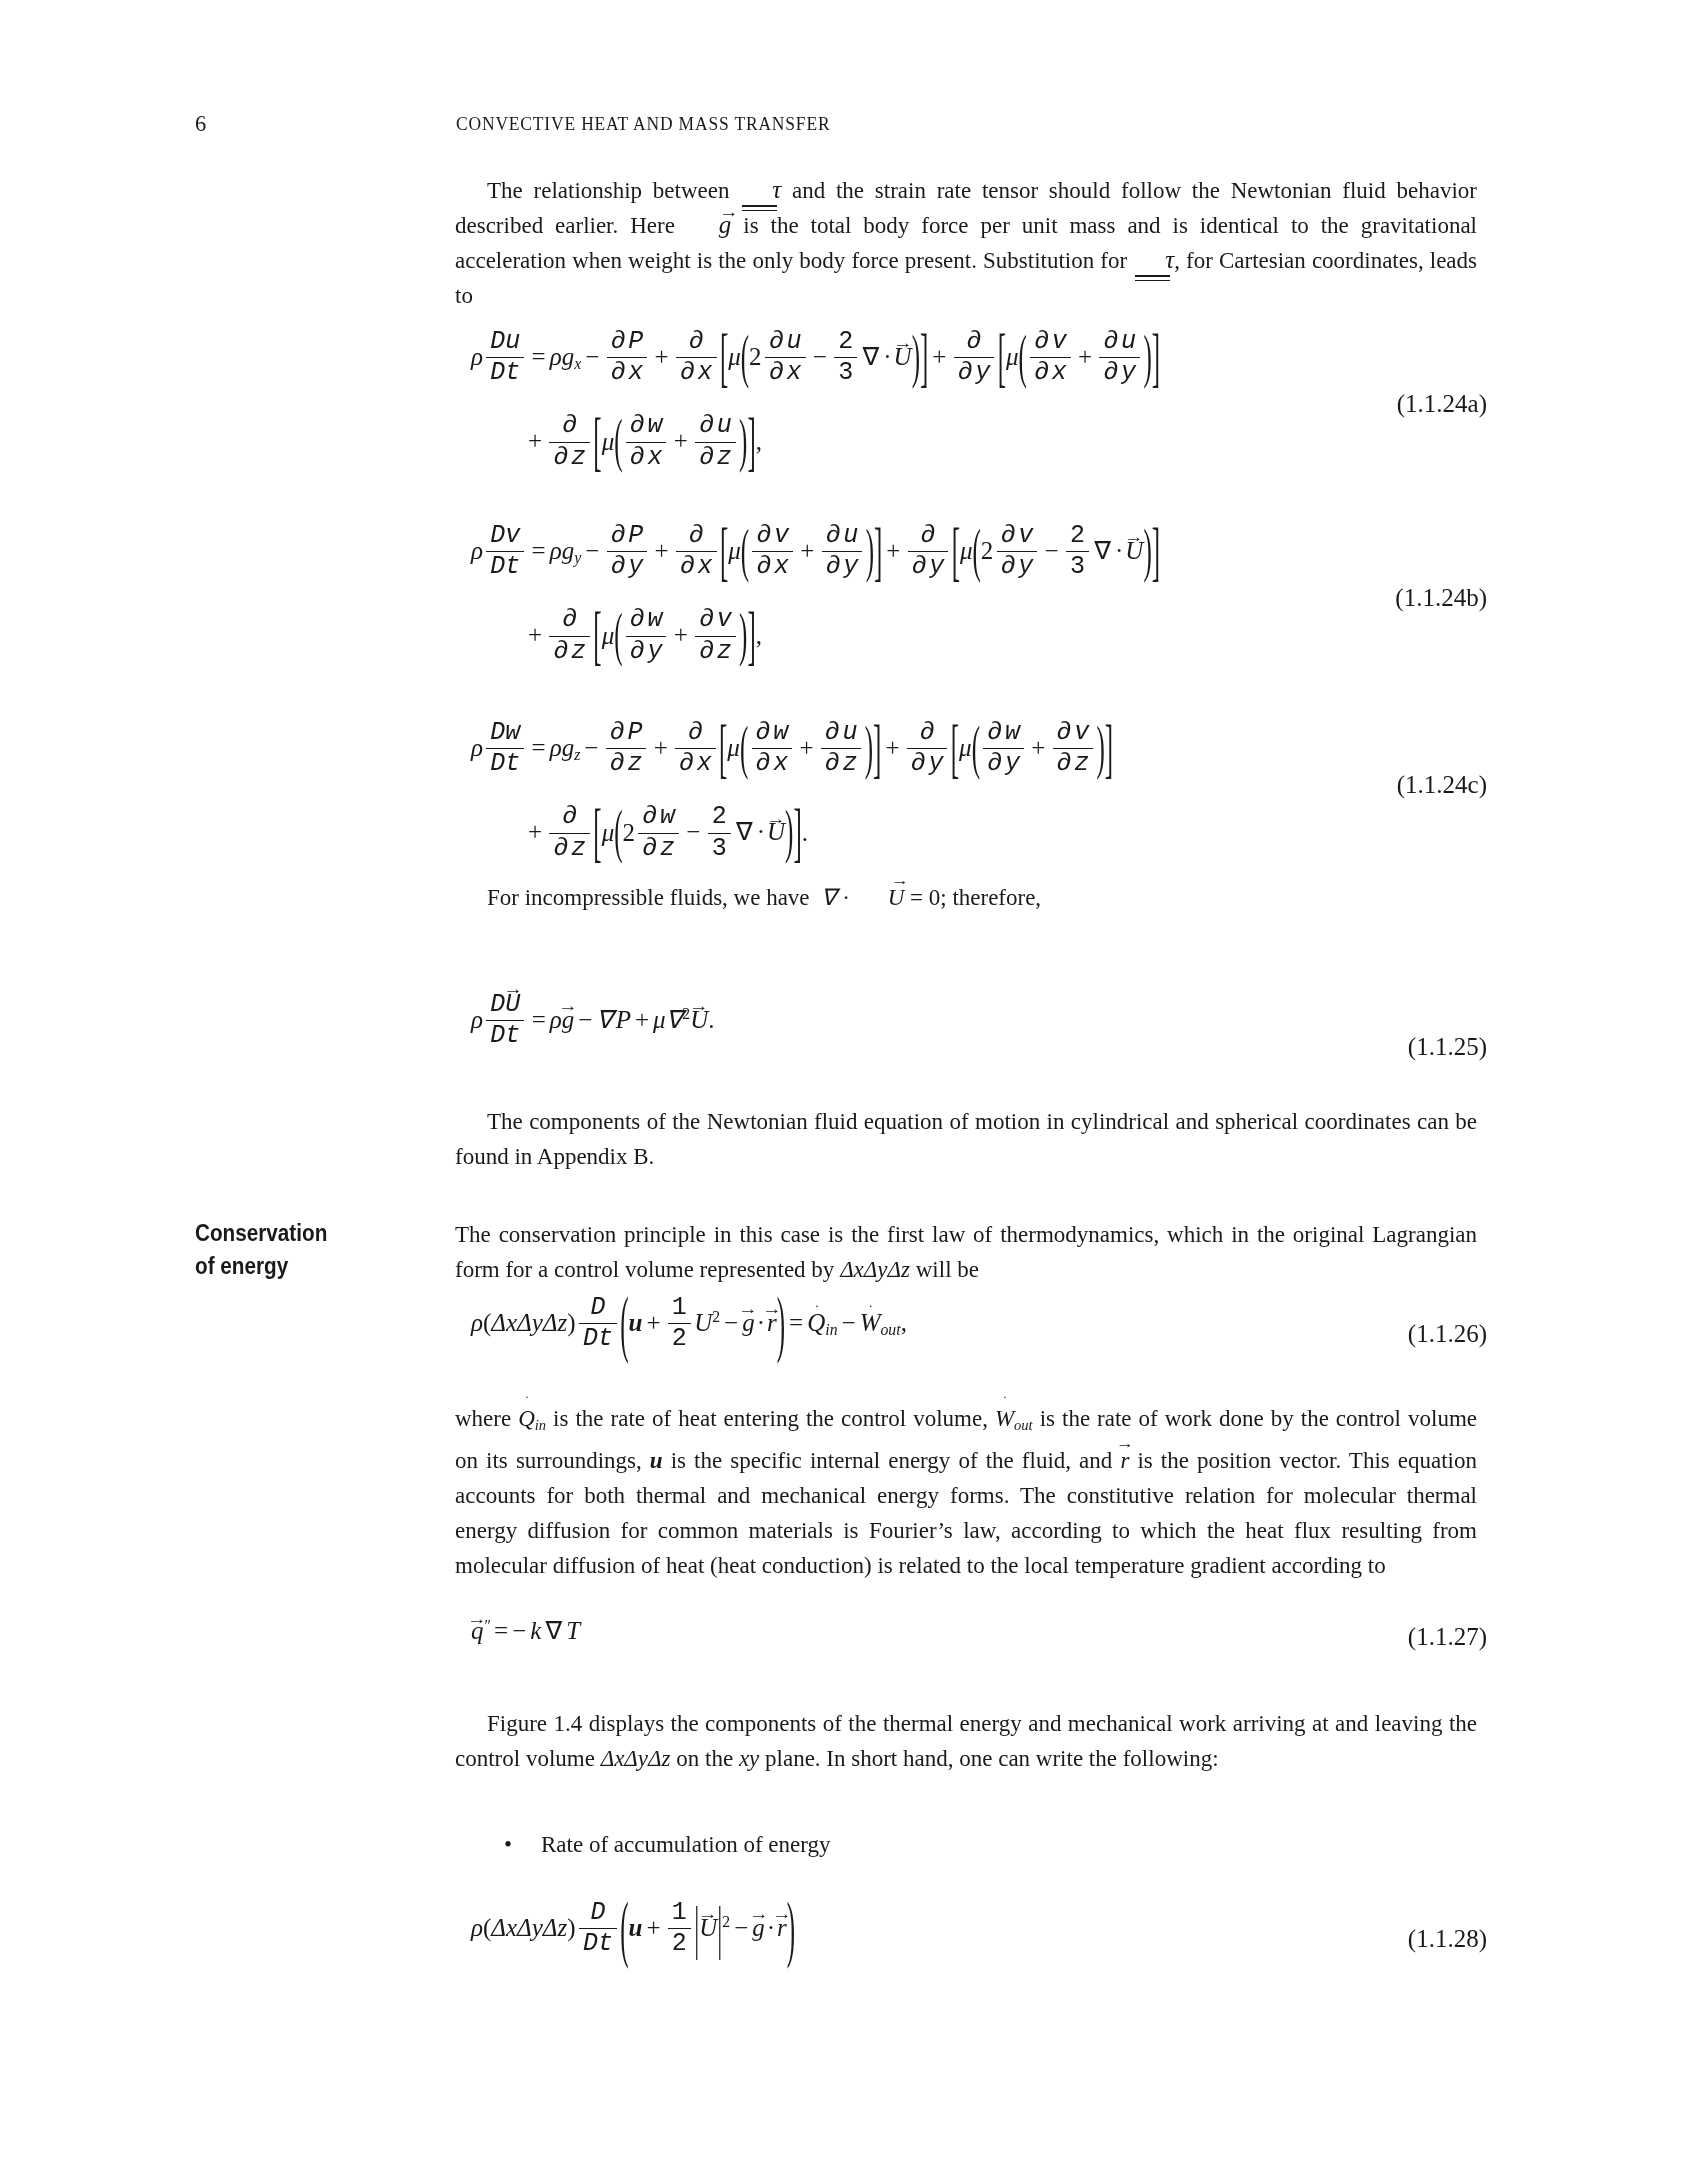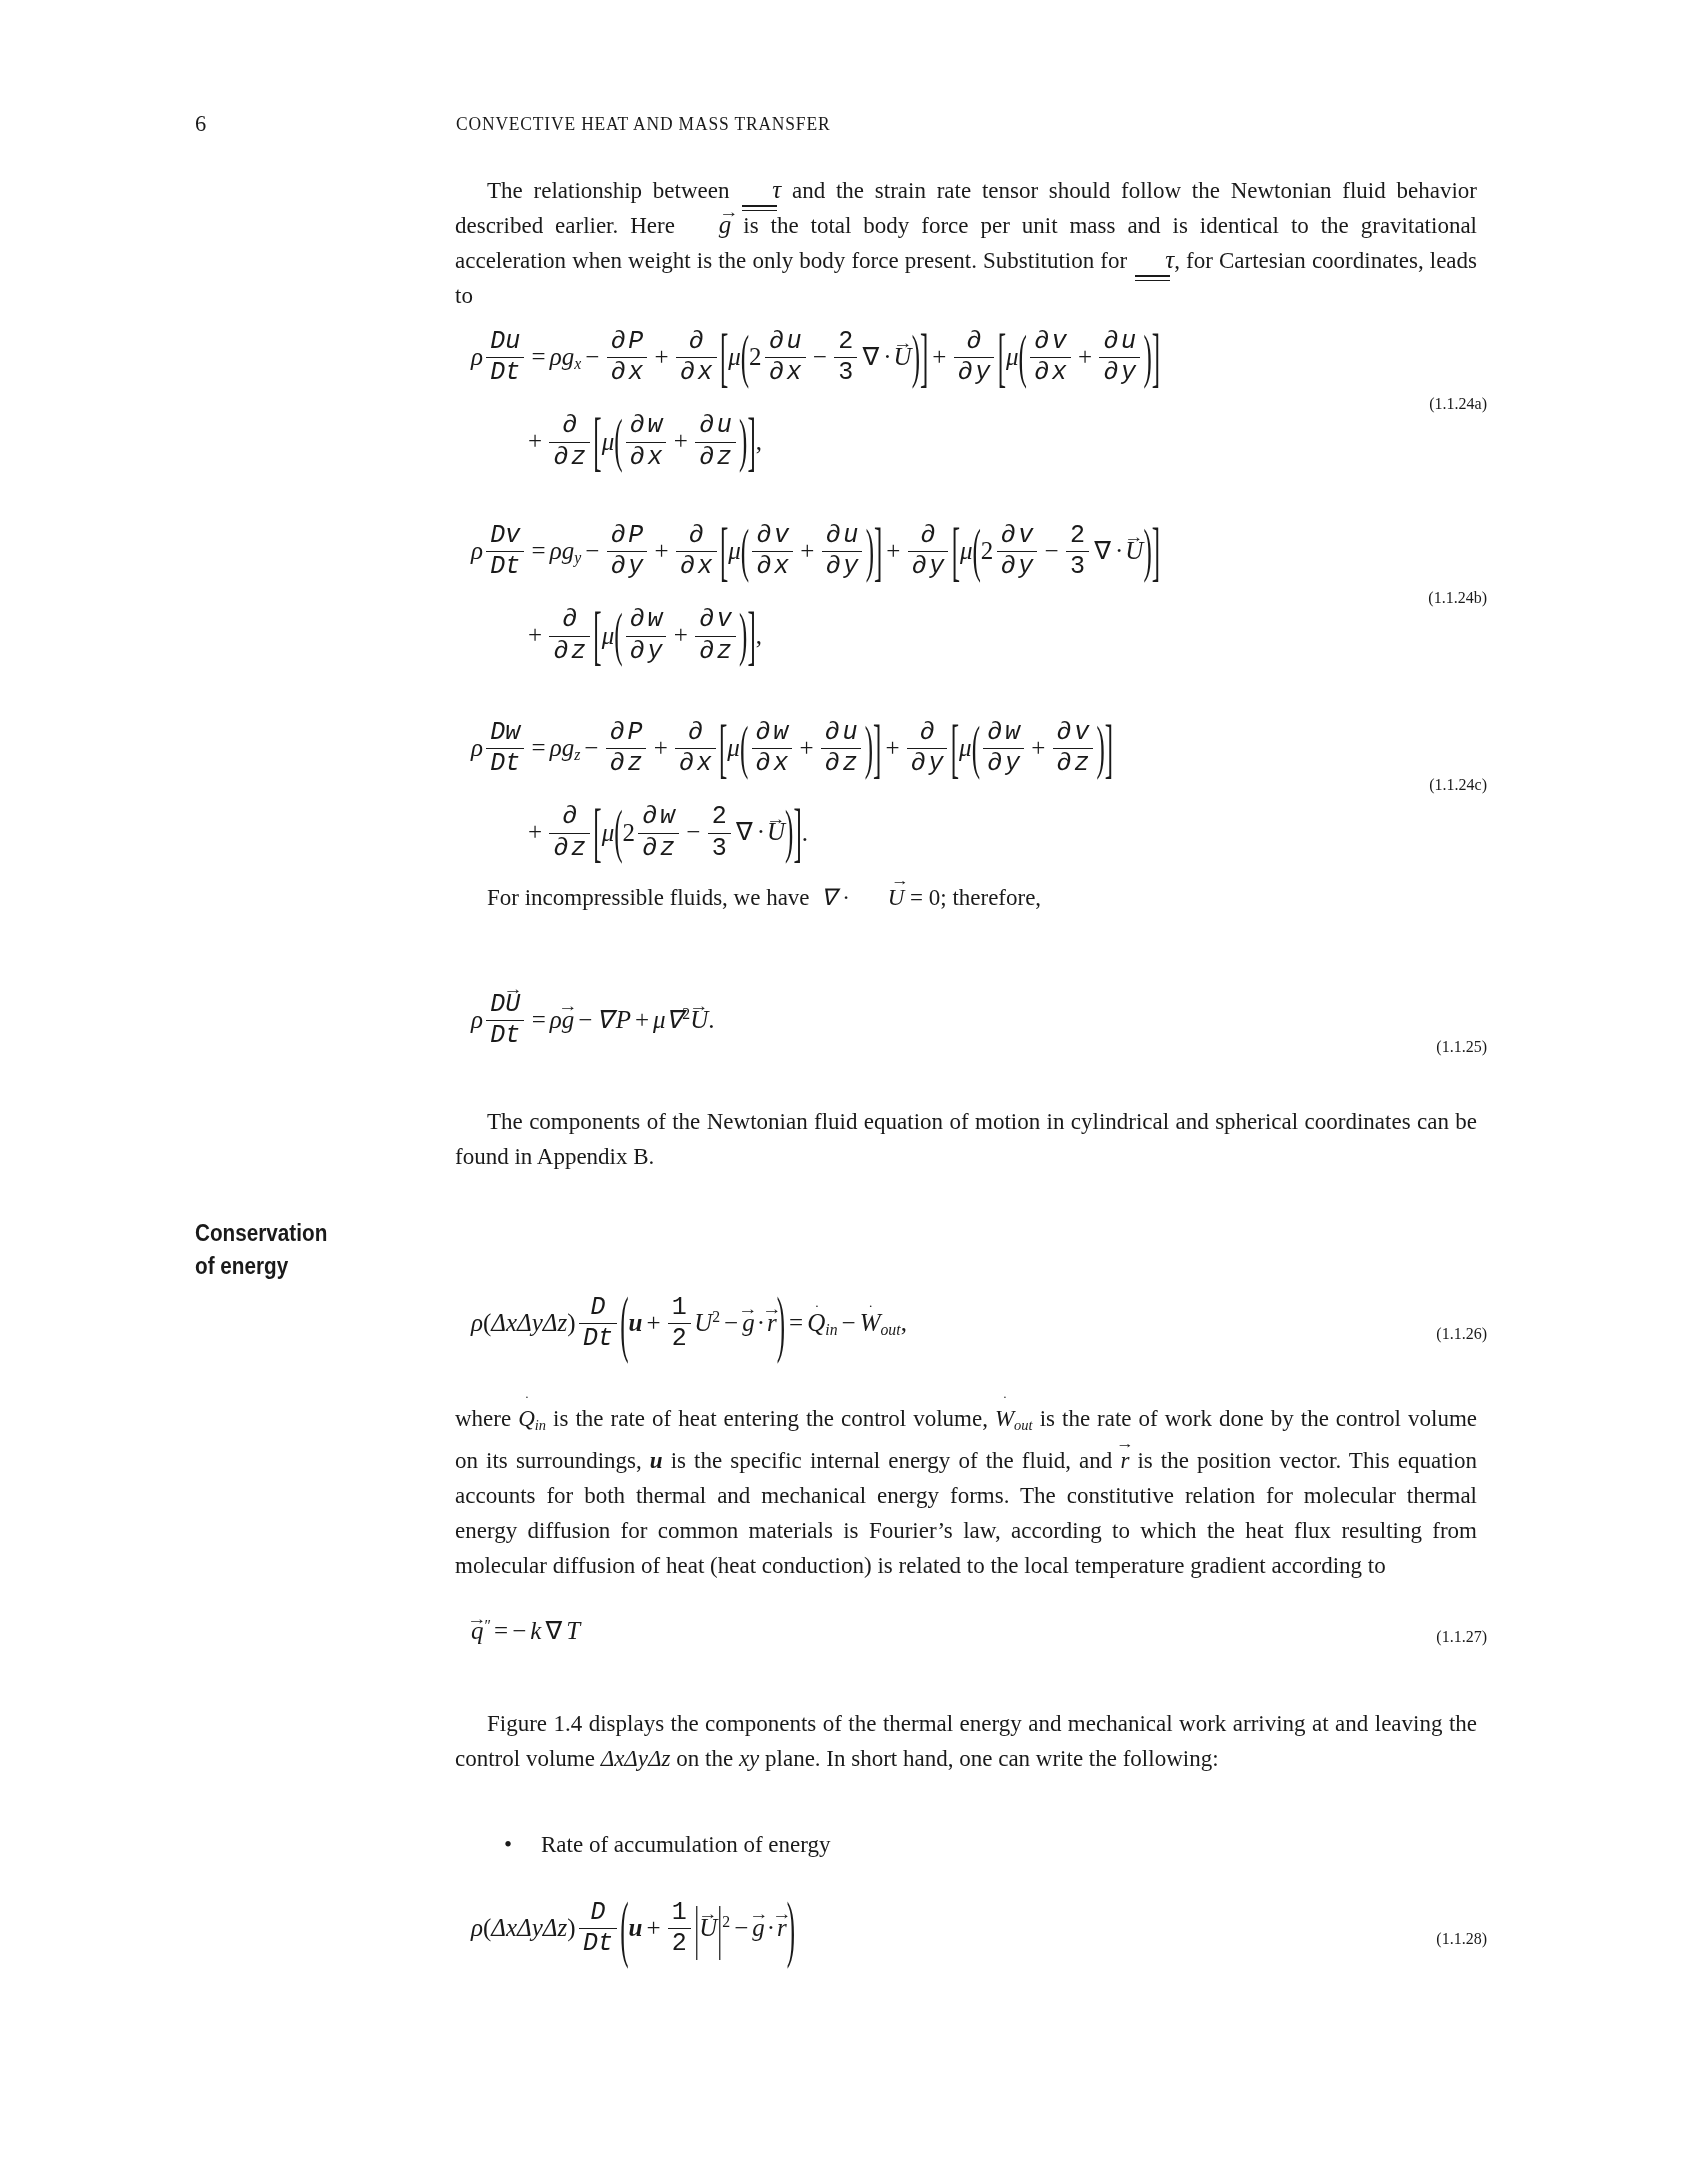--- a/index.html
+++ b/index.html
@@ -176,21 +176,21 @@
   sup.sp { font-size: 0.63em; font-style: normal; vertical-align: 0.52em; }
   sup.spi { font-size: 0.63em; font-style: italic; vertical-align: 0.52em; }
 
   .op { padding: 0 4px; }
   .opn { padding: 0 2px; }
   .thin { padding: 0 1.3px; }
 
   .eqnum {
     position: absolute;
     right: 0;
-    font-size: 16px;
+    font-size: 25px;
     line-height: 29px;
     white-space: nowrap;
   }
 
   .bullet-row {
     position: absolute;
     left: 504px;
     width: 979px;
     font-size: 23px;
     line-height: 35px;
@@ -264,20 +264,23 @@
 
   <div class="col" style="top: 1104px;">
     <p class="body-text indent">The components of the Newtonian fluid equation of motion in cylindrical and spherical coordinates can be found in Appendix B.</p>
   </div>
 
   <div class="marginal" style="top: 1217px;">
     <div>Conservation</div>
     <div>of energy</div>
   </div>
 
+  <div class="col" style="top: 1217px;">
+    <p class="body-text"><span>The conservation principle in this case is the first law of thermodynamics, which in the original Lagrangian form for a control volume represented by </span><span class="mi">ΔxΔyΔz</span><span> will be</span></p>
+  </div>
 
   <div class="eq-block" style="top: 1295px;">
     <div class="eq-row math" style="padding-left: 16px;">
       <span class="mi">ρ</span><span class="mup">(</span><span class="mi">ΔxΔyΔz</span><span class="mup">)</span><span class="frac"><span class="num mi">D</span><span class="den mi">Dt</span></span><span class="stretch3">(</span><span class="mb">u</span><span class="op">+</span><span class="frac"><span class="num mup">1</span><span class="den mup">2</span></span><span class="mi">U</span><sup class="sp">2</sup><span class="op">−</span><span class="mi vec"><span class="arr">→</span>g</span><span class="opn">·</span><span class="mi vec"><span class="arr">→</span>r</span><span class="stretch3">)</span><span class="op">=</span><span class="mi dotover"><span class="dt">˙</span>Q</span><sub class="sb">in</sub><span class="op">−</span><span class="mi dotover"><span class="dt">˙</span>W</span><sub class="sb">out</sub><span>,</span>
     </div>
     <span class="eqnum" style="top: 24px;">(1.1.26)</span>
   </div>
 
   <div class="col" style="top: 1401px;">
     <p class="body-text"><span>where </span><span class="inline-math"><span class="mi dotover"><span class="dt">˙</span><span>Q</span></span><sub class="sb">in</sub></span><span> is the rate of heat entering the control volume, </span><span class="inline-math"><span class="mi dotover"><span class="dt">˙</span><span>W</span></span><sub class="sb">out</sub></span><span> is the rate of work done by the control volume on its surroundings, </span><span class="mb">u</span><span> is the specific internal energy of the fluid, and </span><span class="mi vec"><span class="arr">→</span><span>r</span></span><span> is the position vector. This equation accounts for both thermal and mechanical energy forms. The constitutive relation for molecular thermal energy diffusion for common materials is Fourier’s law, according to which the heat flux resulting from molecular diffusion of heat (heat conduction) is related to the local temperature gradient according to</span></p>

